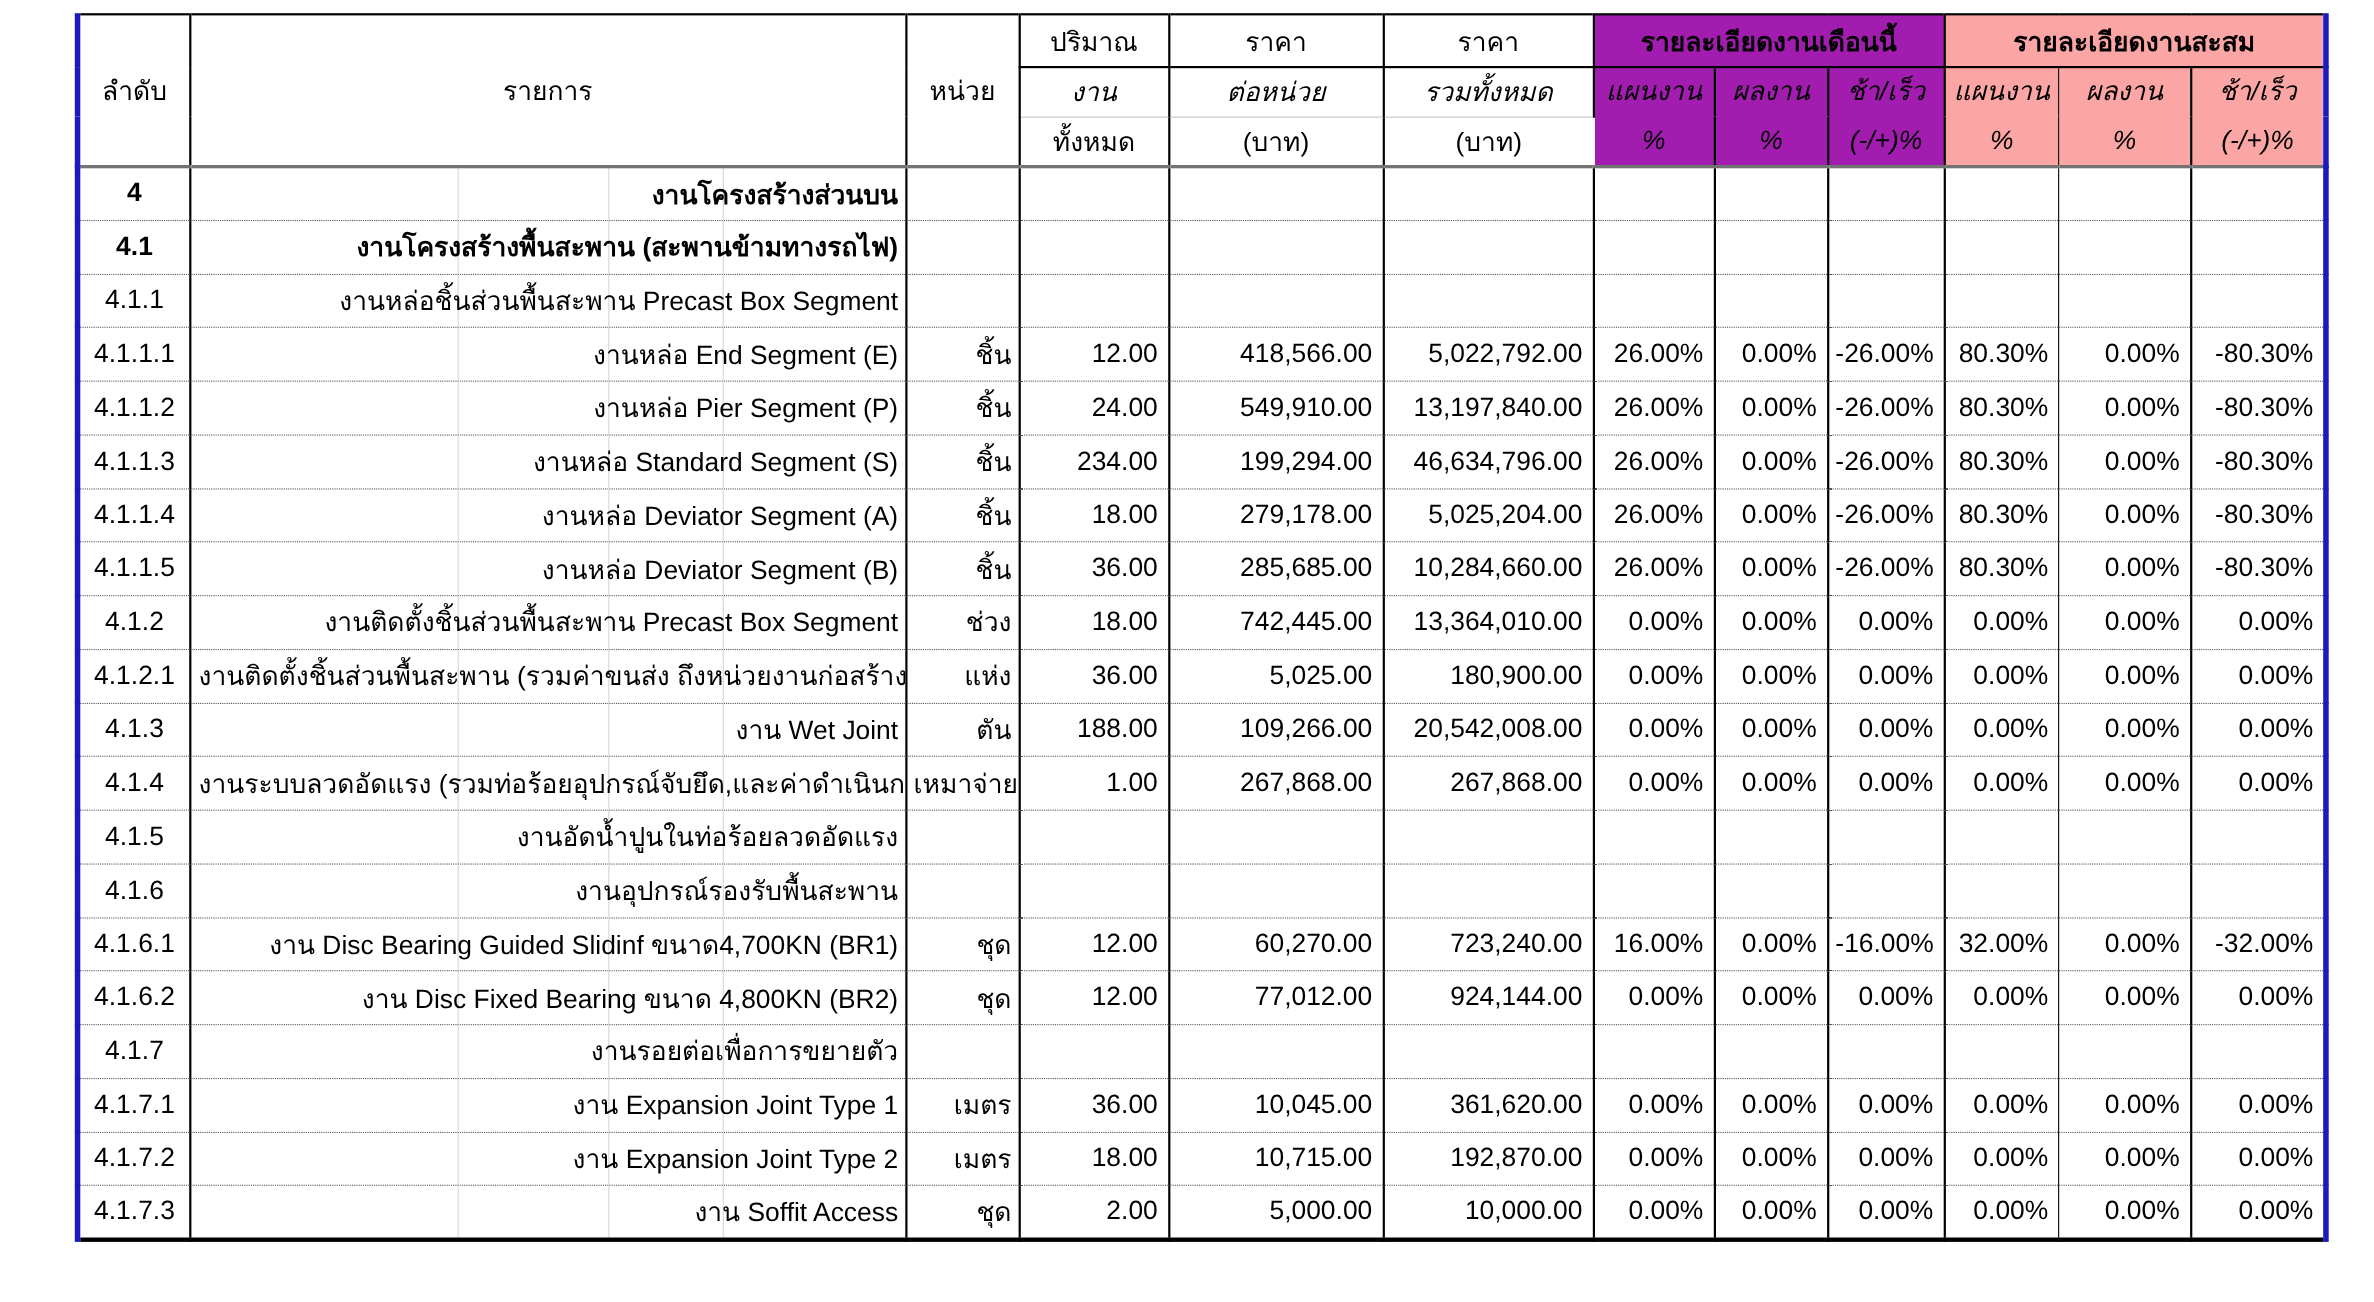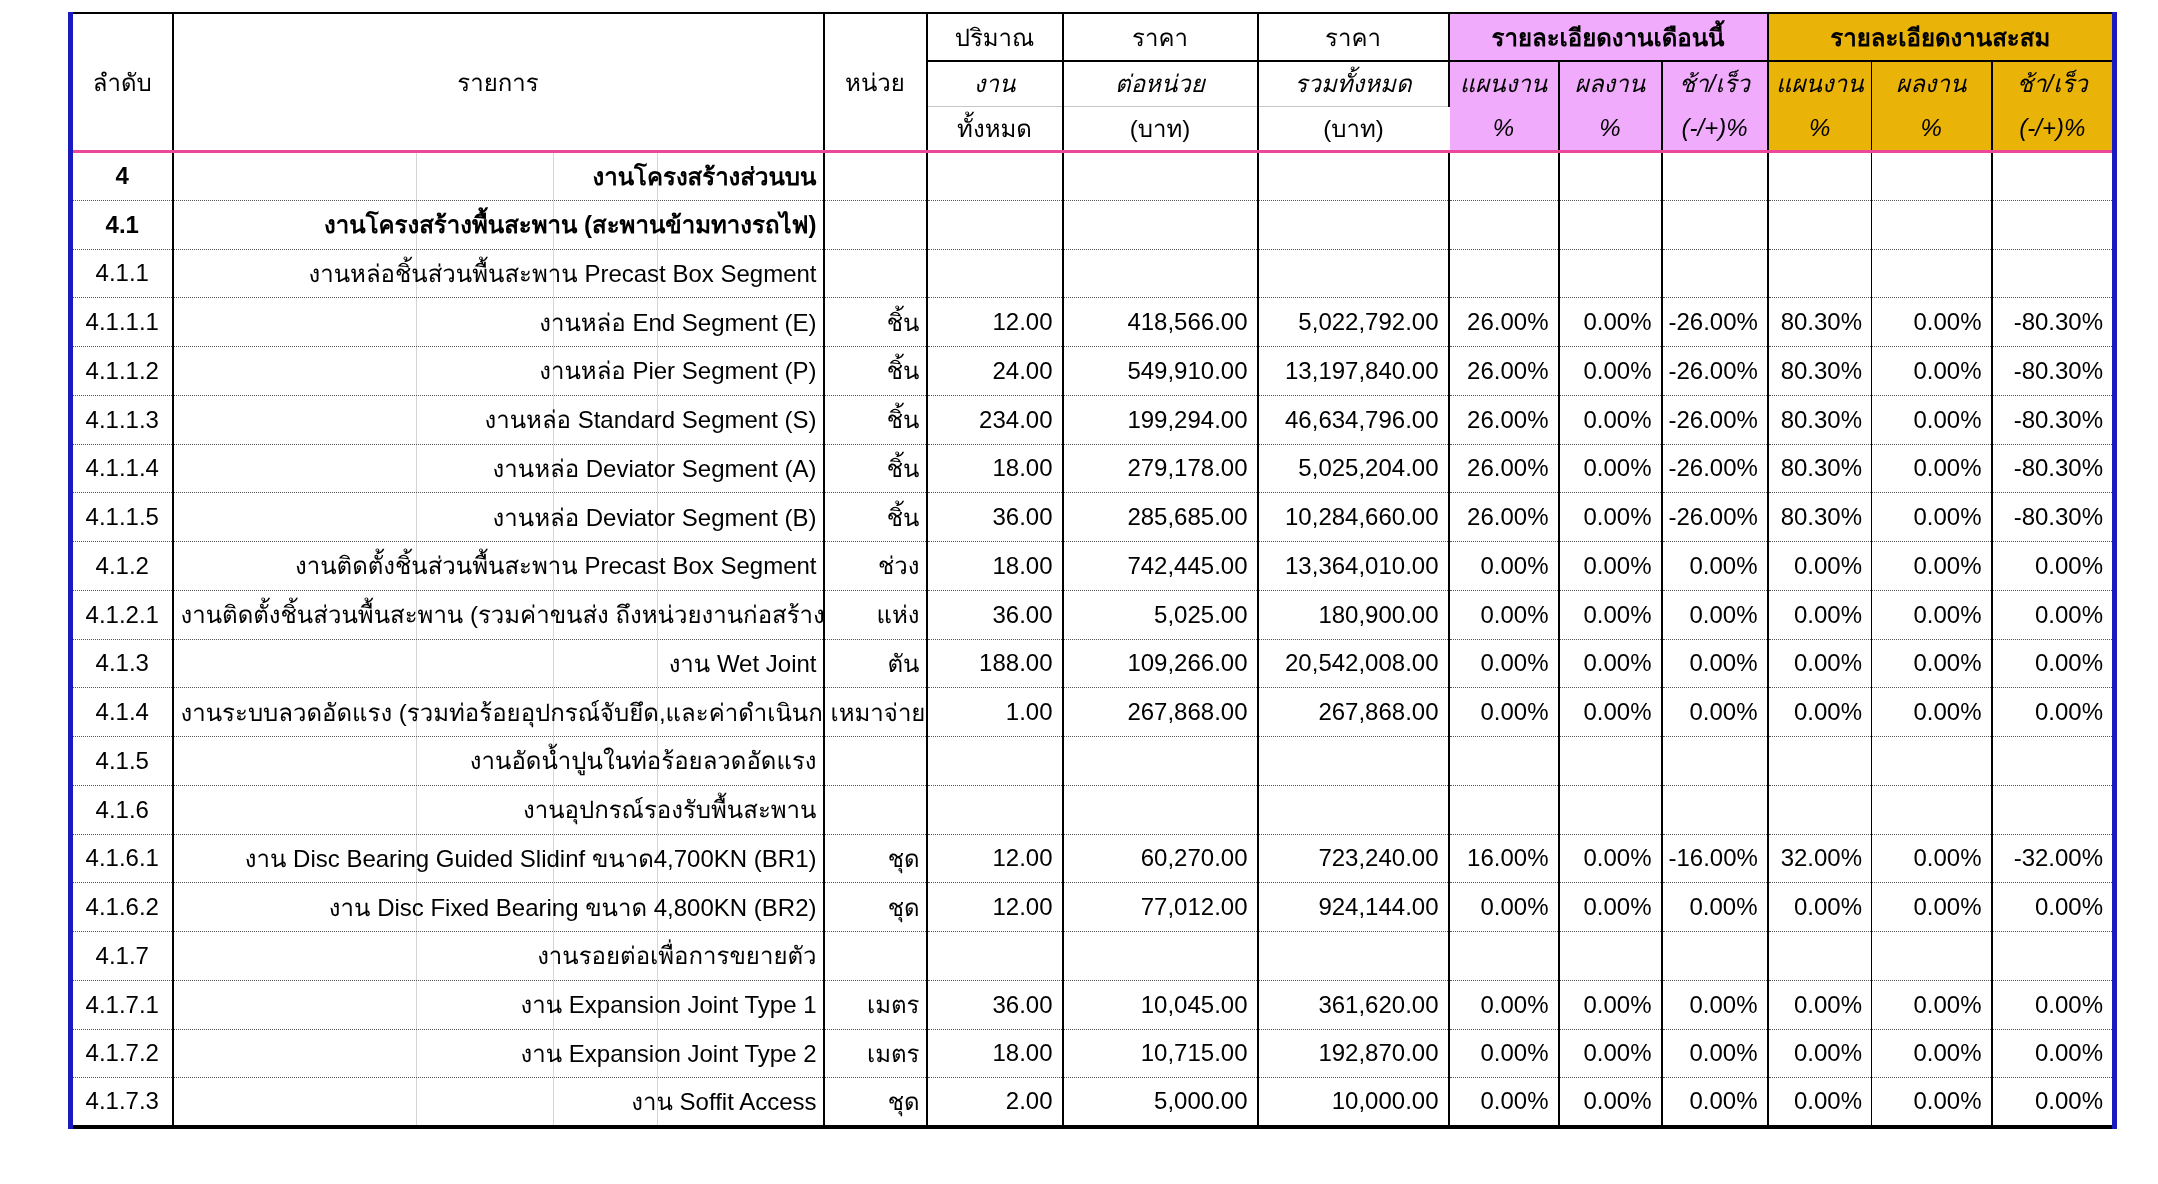--- a/index.html
+++ b/index.html
@@ -24,26 +24,26 @@
   }
   
   td.c-cp,th.thin-right{border-right-width:1px;}
   td:last-child,th:last-child{border-right:none;}
 
   
   thead th{border-bottom:2px solid #000;vertical-align:middle;text-align:center;}
   thead tr.hr1 th{height:48px;}
   thead tr.hr2 th{height:44px;font-style:italic;}
   thead tr.hr3 th{height:44px;}
-  thead tr:last-child th, thead th[rowspan]{border-bottom:3px solid #ec4899;}
+  thead tr:last-child th, thead th[rowspan]{border-bottom:3px solid #737373;}
   thead th.stack2,thead th.stack3{border-bottom:1px solid #c6c6c6;}
   thead th.group{font-weight:bold;border-bottom:2px solid #000;}
   thead th.sub{line-height:44px;}
-  .bg-month{background:#f0abfc;margin-top:32px;}
-  .bg-cum{background:#eab308;}
+  .bg-month{background:#a21caf;margin-top:32px;}
+  .bg-cum{background:#fca5a5;}
 
   
   tbody td{height:48.75px;border-top:1px dotted #555;vertical-align:middle;}
   tbody tr:first-child td{border-top:none;}
   tbody tr.bold td{font-weight:bold;}
   td.c-no{text-align:center;}
   td.c-desc{
     text-align:right;padding-left:7px;
     background-image:linear-gradient(#d4d4d4,#d4d4d4),linear-gradient(#d4d4d4,#d4d4d4),linear-gradient(#d4d4d4,#d4d4d4);
     background-size:1px 100%,1px 100%,1px 100%;

